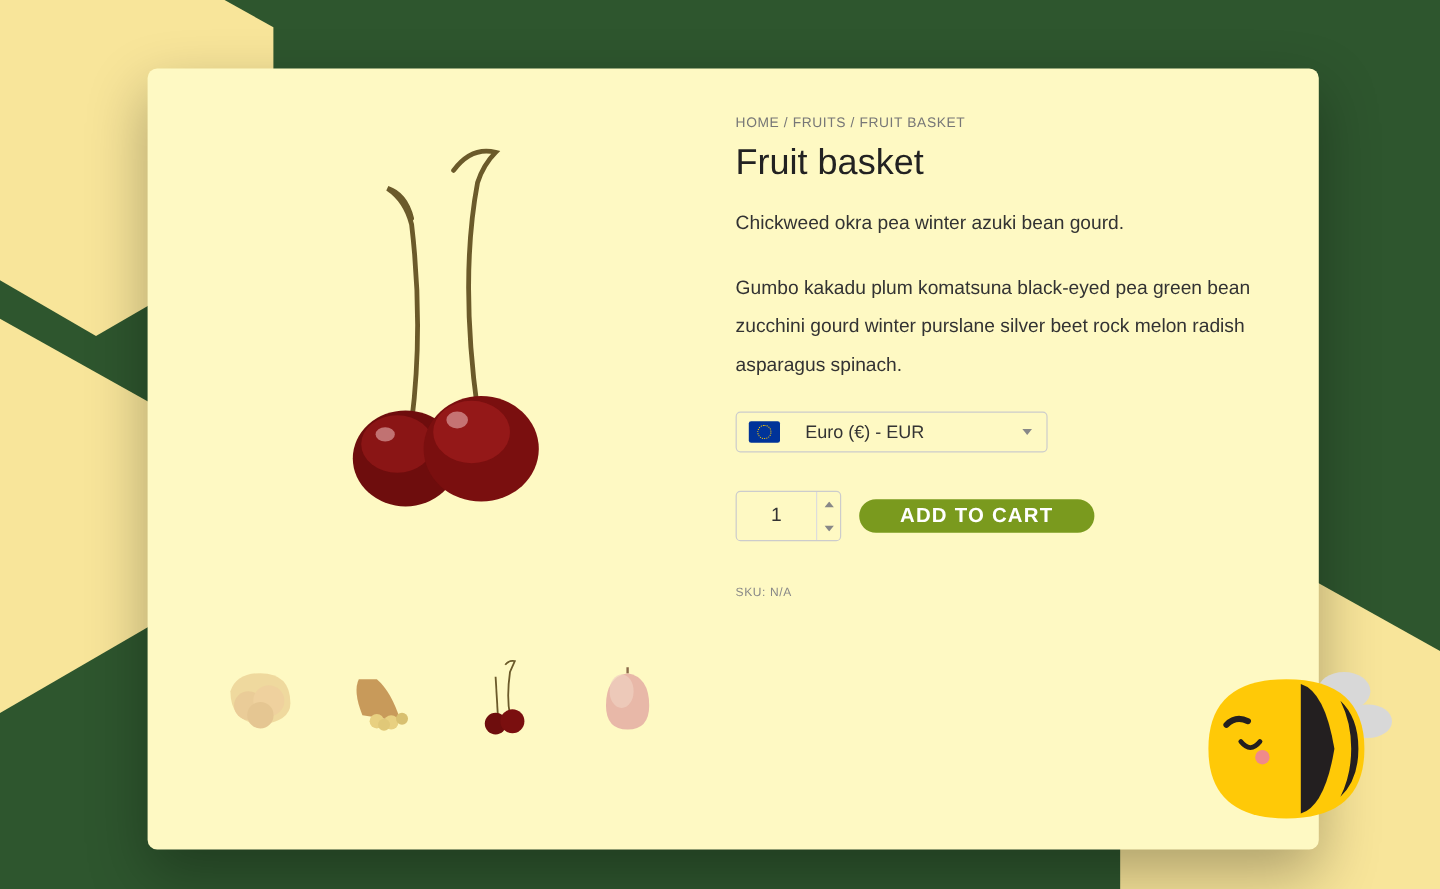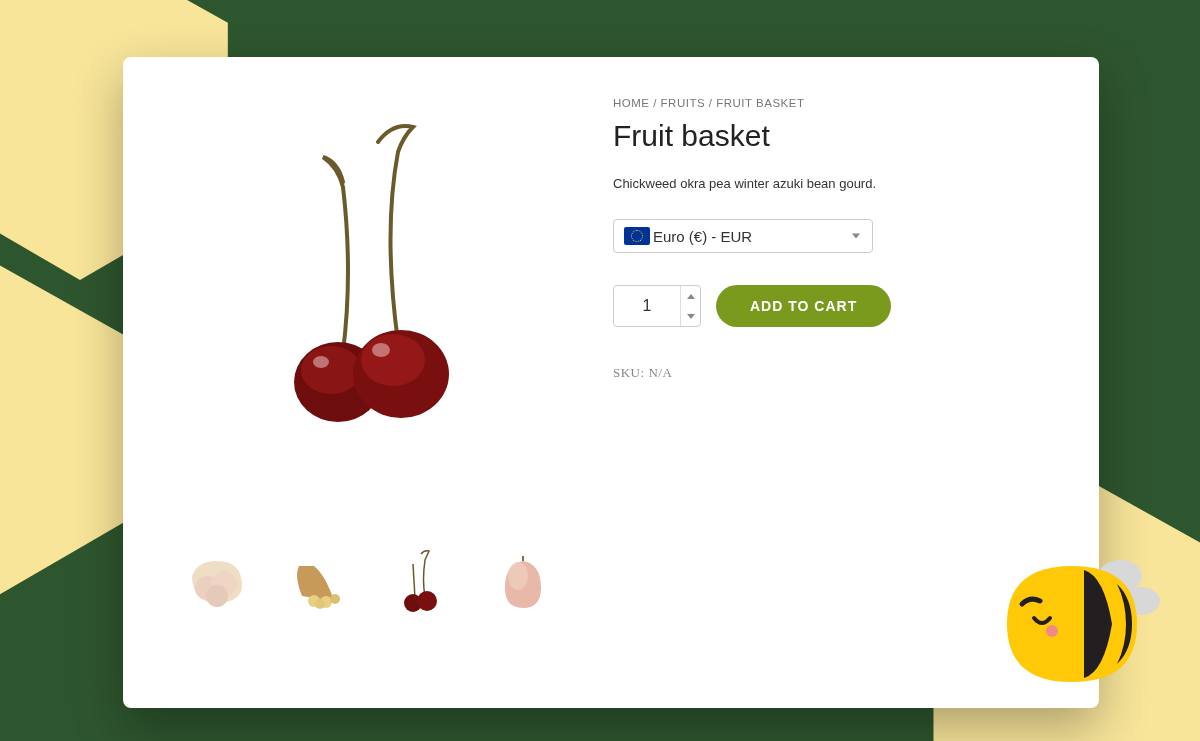--- a/index.html
+++ b/index.html
@@ -10,21 +10,21 @@
     position: relative;
     overflow: hidden;
   }
   .hex { position: absolute; }
   .card {
     position: absolute;
     left: 123px;
     top: 57px;
     width: 976px;
     height: 651px;
-    background: #ffffff;
+    background: #fef9c3;
     border-radius: 8px;
     box-shadow: 0 20px 50px rgba(0,0,0,0.3);
     padding: 35px 50px 30px 50px;
     display: flex;
     gap: 40px;
   }
   .left { width: 400px; flex-shrink: 0; display: flex; flex-direction: column; }
   .main-img {
     width: 400px;
     height: 380px;
@@ -59,39 +59,39 @@
     color: #222;
     margin-bottom: 18px;
   }
   .price {
     font-size: 26px;
     color: #6e8f1e;
     font-weight: 400;
     margin-bottom: 28px;
   }
   .desc {
-    font-size: 13px;
+    font-size: 16px;
     color: #333;
     line-height: 2;
     margin-bottom: 22px;
   }
   .currency-label {
     font-size: 15px;
     font-weight: 600;
     color: #222;
     margin-bottom: 8px;
   }
   .currency-select {
     width: 260px;
     border: 1px solid #ccc;
     border-radius: 4px;
     padding: 7px 10px;
     display: flex;
     align-items: center;
-    gap: 3px;
+    gap: 21px;
     font-size: 15px;
     color: #333;
     cursor: pointer;
     position: relative;
     margin-bottom: 32px;
   }
   .currency-select .caret {
     position: absolute;
     right: 12px;
     top: 50%;
@@ -149,32 +149,31 @@
     cursor: pointer;
     color: #888;
     font-size: 11px;
   }
   .add-btn {
     background: #7a9a1e;
     color: #fff;
     border: none;
     border-radius: 22px;
     padding: 0 34px;
-    height: 42px;
-    font-size: 14px;
+    height: 28px;
+    font-size: 17px;
     font-weight: 700;
     letter-spacing: 1px;
     cursor: pointer;
   }
   .meta {
-    font-size: 13px;
+    font-size: 10px;
     color: #888;
     letter-spacing: 0.5px;
     margin-bottom: 14px;
-    font-family: Liberation Serif, serif;
   }
   .meta a { color: #6e8f1e; text-decoration: none; }
   .bee { position: absolute; right: 38px; bottom: 55px; }
 </style>
 </head>
 <body>
 
 <svg class="hex" style="left:-70px; top:-60px;" width="300" height="340" viewBox="0 0 100 115">
   <polygon points="50,0 100,28 100,86 50,115 0,86 0,28" fill="#f8e59a"></polygon>
 </svg>
@@ -239,20 +238,21 @@
 
   <div class="right">
     <div class="breadcrumb">
       <a href="#">HOME</a><span> / </span><a href="#">FRUITS</a><span> / </span><span>FRUIT BASKET</span>
     </div>
 
     <h1 class="title">Fruit basket</h1>
 
 
     <p class="desc">Chickweed okra pea winter azuki bean gourd.</p>
+    <p class="desc">Gumbo kakadu plum komatsuna black-eyed pea green bean zucchini gourd winter purslane silver beet rock melon radish asparagus spinach.</p>
 
     <div class="currency-select">
       <span class="eu-flag"></span>
       <span>Euro (€) - EUR</span>
       <span class="caret"></span>
     </div>
 
     <div class="cart-row">
       <div class="qty">
         <span class="qty-val">1</span>

